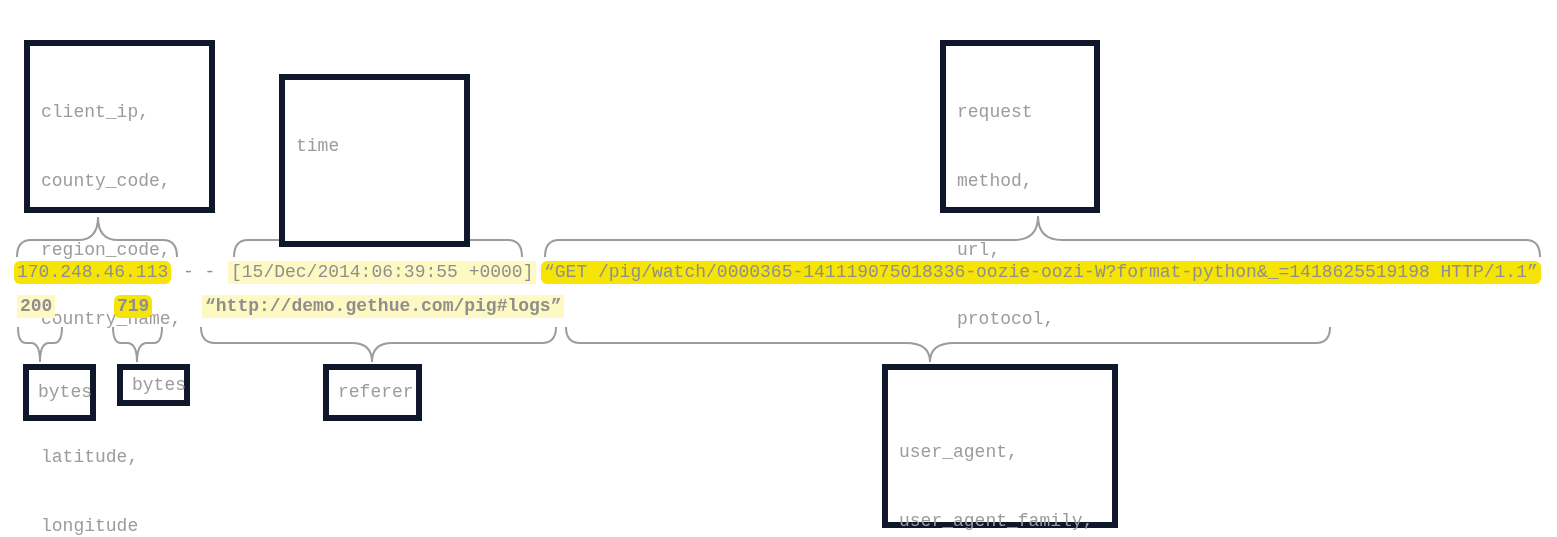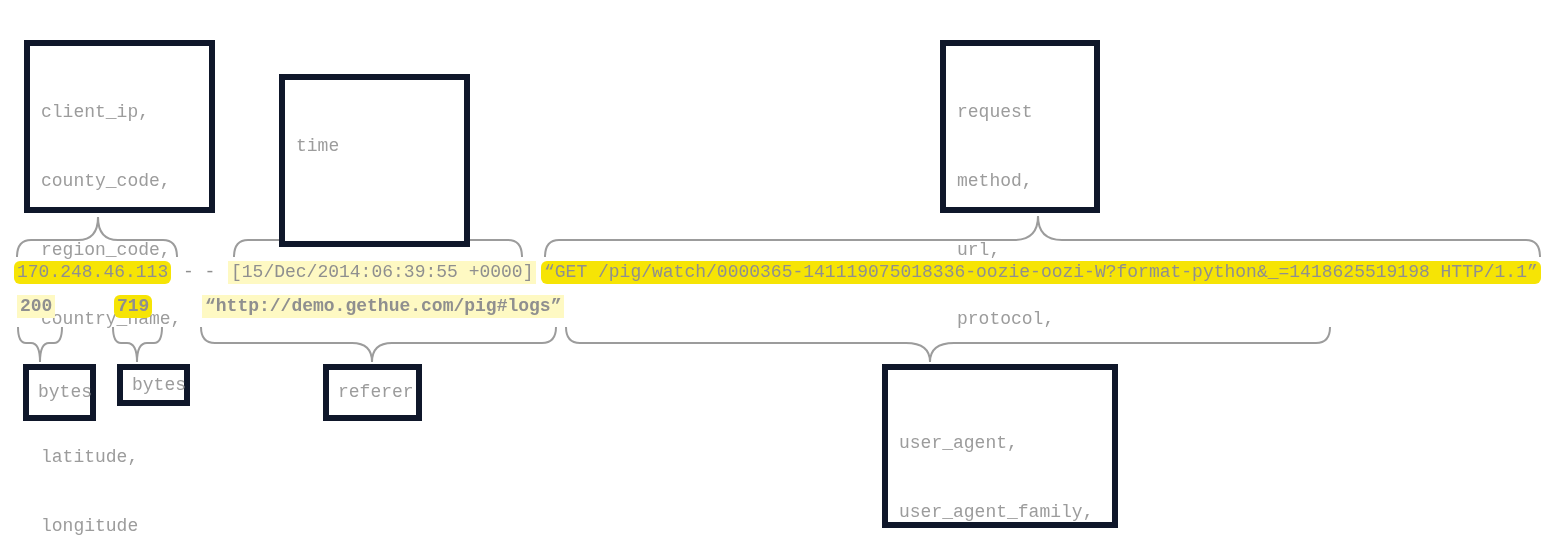--- a/index.html
+++ b/index.html
@@ -113,21 +113,21 @@
   </div>
 
   <div class="fbox small" style="left:117px; top:364px; width:73px; height:42px;">
     <span>bytes</span>
   </div>
 
   <div class="fbox small" style="left:323px; top:364px; width:99px; height:57px;">
     <span>referer</span>
   </div>
 
-  <div class="fbox" style="left:882px; top:364px; width:236px; height:164px; padding-top:16px;">
+  <div class="fbox" style="left:882px; top:364px; width:236px; height:164px; padding-top:25px;">
     <div>user_agent,</div>
     <div>user_agent_family,</div>
     
     
     
     
   </div>
 
 </div>
 

